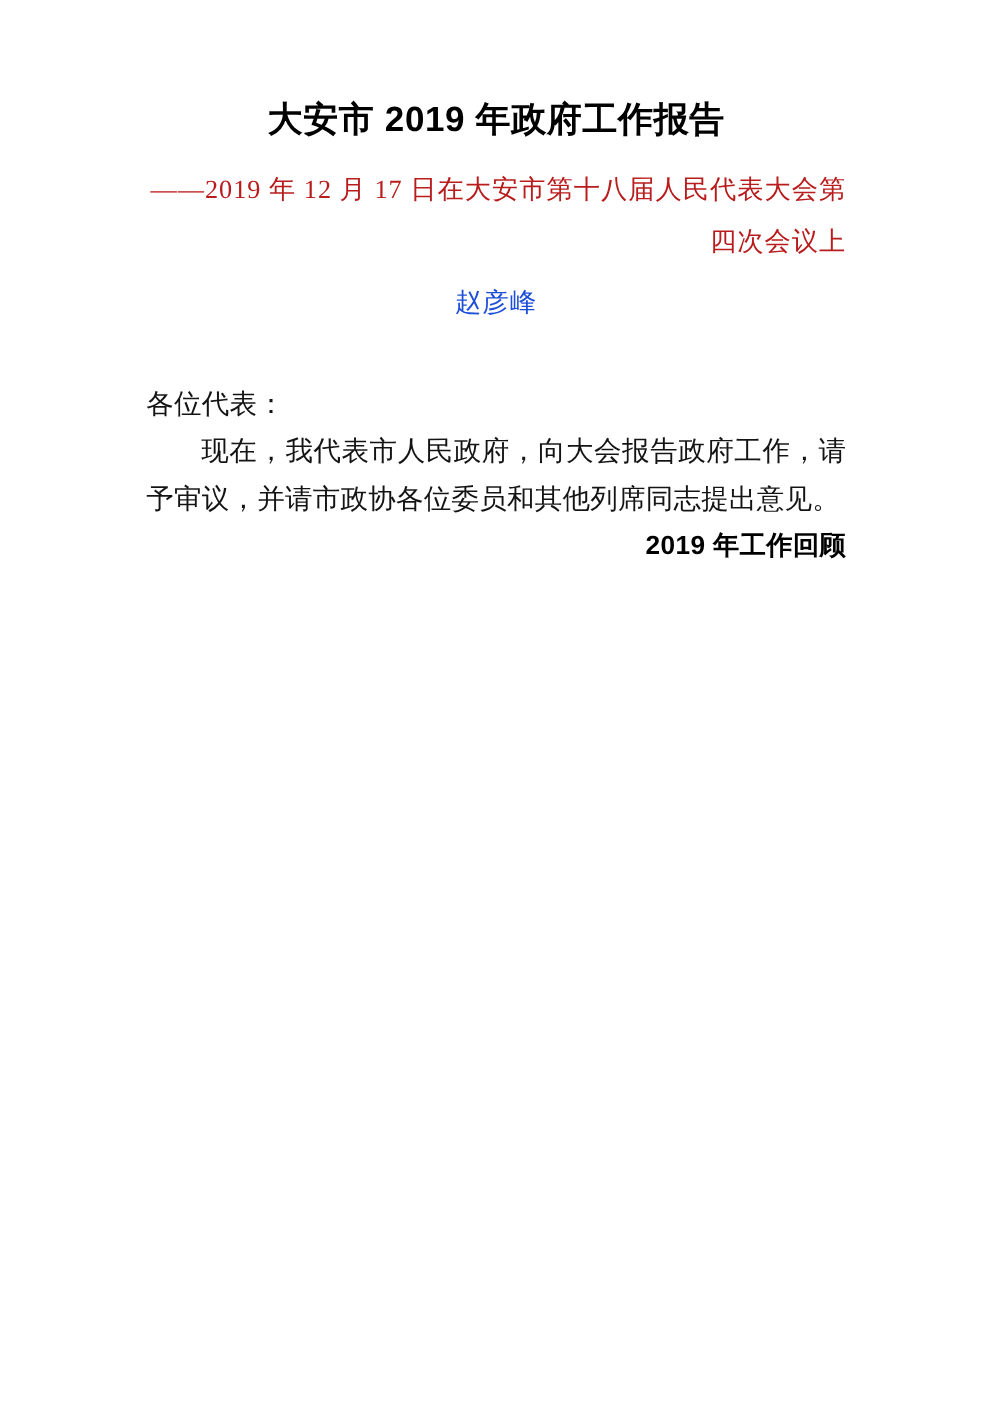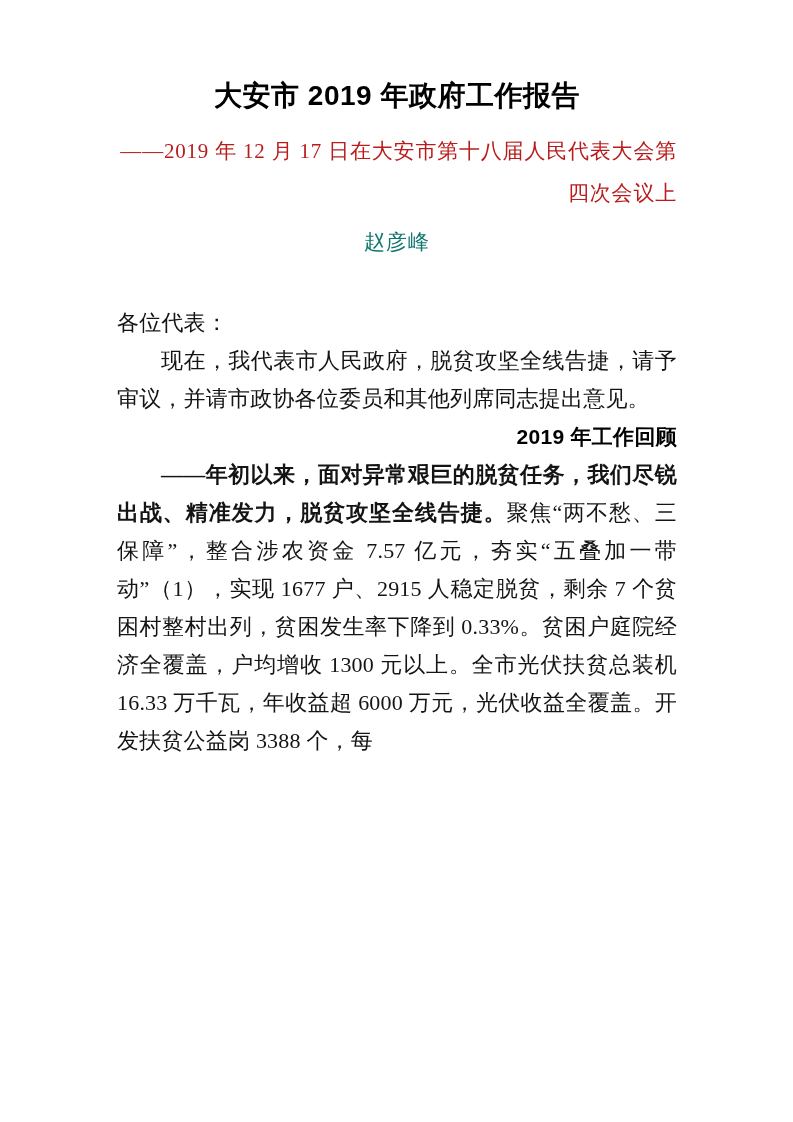--- a/index.html
+++ b/index.html
@@ -45,21 +45,21 @@
     color: #b91c1c;
   }
   .doc-author {
     margin: 0;
     padding-top: 12px;
     text-align: center;
     font-family: "Liberation Serif", "DejaVu Serif", serif;
     font-size: 21px;
     line-height: 32px;
     letter-spacing: 1px;
-    color: #0f766e;
+    color: #1d4ed8;
   }
 
   
   .body-block {
     padding-top: 46px;
   }
   p.para {
     margin: 0;
     font-family: "Liberation Serif", "DejaVu Serif", serif;
     font-size: 22px;
@@ -100,22 +100,21 @@
     <h1 class="doc-title">大安市 2019 年政府工作报告</h1>
 
     <p class="doc-subtitle">——2019 年 12 月 17 日在大安市第十八届人民代表大会第四次会议上</p>
 
     <p class="doc-author">赵彦峰</p>
 
     <div class="body-block">
 
       <p class="para salutation">各位代表：</p>
 
-      <p class="para indent">现在，我代表市人民政府，脱贫攻坚全线告捷，请予审议，并请市政协各位委员和其他列席同志提出意见。</p>
+      <p class="para indent">现在，我代表市人民政府，向大会报告政府工作，请予审议，并请市政协各位委员和其他列席同志提出意见。</p>
 
       <h2 class="section-heading">2019 年工作回顾</h2>
 
 
-      <p class="para indent"><span class="lead-bold">——年初以来，面对异常艰巨的脱贫任务，我们尽锐出战、精准发力，脱贫攻坚全线告捷。</span><span>聚焦“两不愁、三保障”，整合涉农资金 7.57 亿元，夯实“五叠加一带动”（1），实现 1677 户、2915 人稳定脱贫，剩余 7 个贫困村整村出列，贫困发生率下降到 0.33%。贫困户庭院经济全覆盖，户均增收 1300 元以上。全市光伏扶贫总装机 16.33 万千瓦，年收益超 6000 万元，光伏收益全覆盖。开发扶贫公益岗 3388 个，每</span></p>
 
     </div>
   </div>
 </div>
 
 </body></html>

